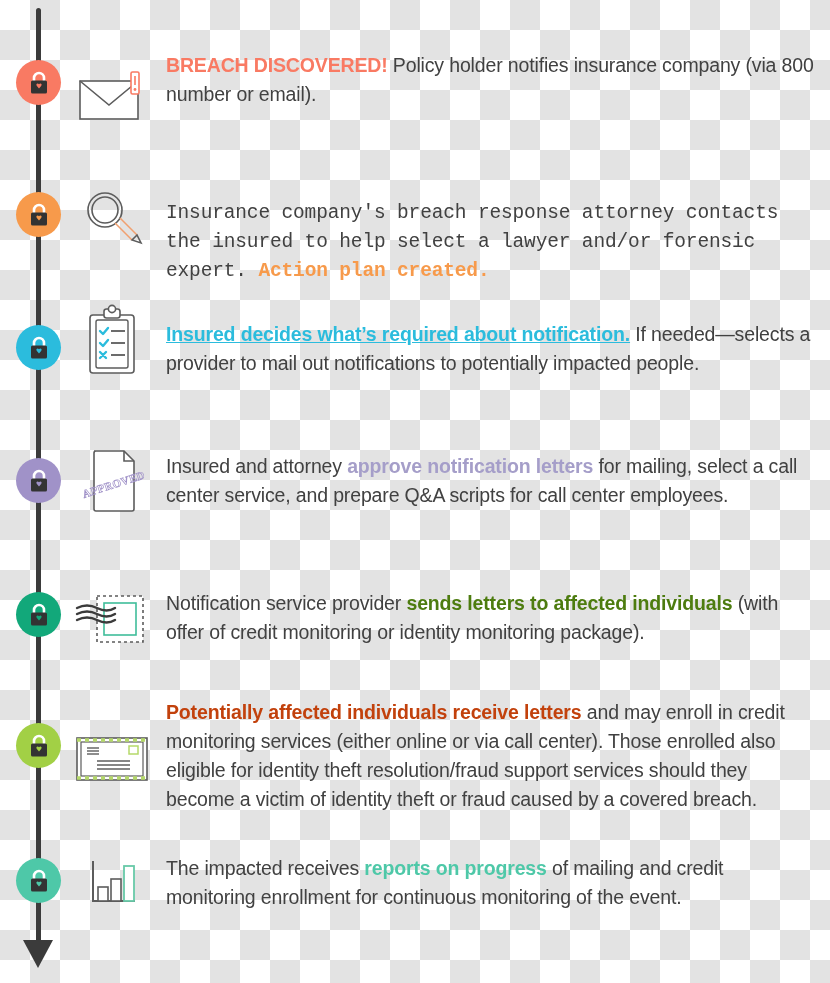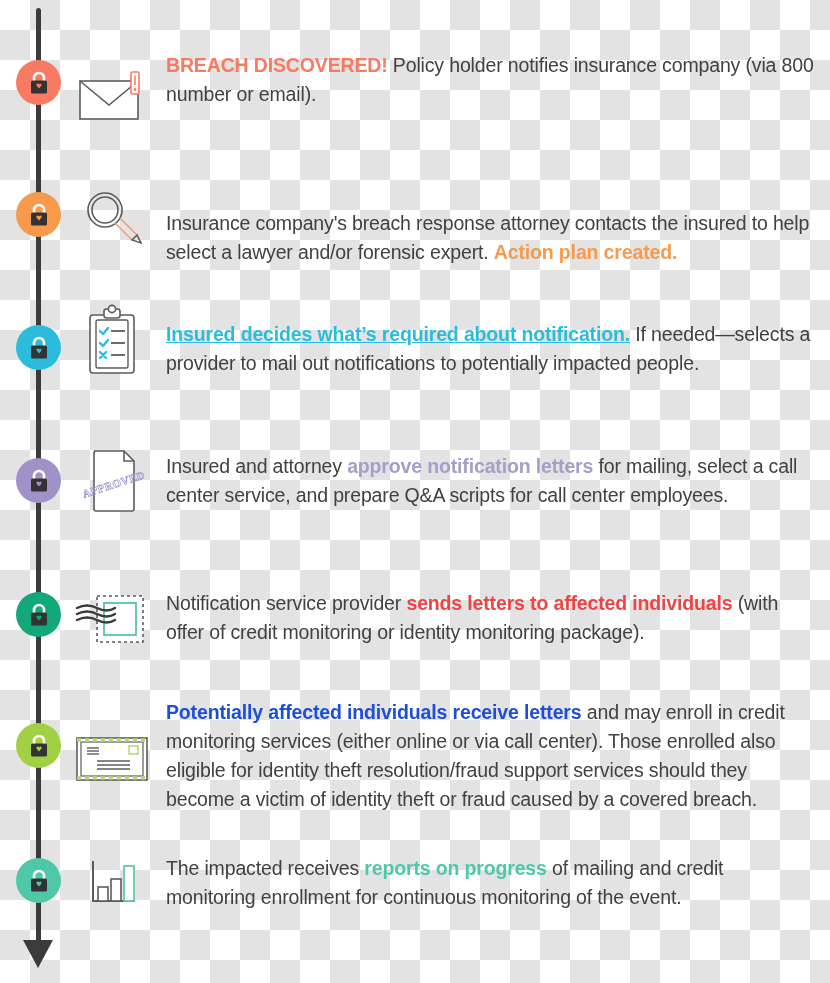--- a/index.html
+++ b/index.html
@@ -148,21 +148,21 @@
     </div>
     <div class="step-icon" style="top:-12px;">
       <svg width="70" height="70" viewBox="0 0 70 70">
         <circle cx="28" cy="25" r="17" fill="none" stroke="#5c5c5c" stroke-width="1.6"></circle>
         <circle cx="28" cy="25" r="13" fill="none" stroke="#5c5c5c" stroke-width="1.6"></circle>
         <line x1="38" y1="38" x2="55" y2="55" stroke="#f0a070" stroke-width="1.6"></line>
         <line x1="43" y1="33" x2="60" y2="50" stroke="#f0a070" stroke-width="1.6"></line>
         <path d="M55 55 L60 50 L64 58 Z" fill="none" stroke="#5c5c5c" stroke-width="1.6"></path>
       </svg>
     </div>
-    <div class="step-text" style="top:17px;">
+    <div class="step-text" style="top:7px;font-family:Liberation Mono, monospace;">
       <span>Insurance company's breach response attorney contacts the insured to help select a lawyer and/or forensic expert. </span><span class="hl" style="color:#f79a4b;">Action plan created.</span>
     </div>
   </div>
 
   <div class="row" style="top:325px;">
     <div class="marker" style="top:0px; background:#2bbcdd;">
       <span>
         <svg width="22" height="24" viewBox="0 0 22 24">
           <path d="M6 10 V7 a5 5 0 0 1 10 0 V10" fill="none" stroke="#ffffff" stroke-width="2.6"></path>
           <rect x="3" y="9.5" width="16" height="13" rx="1.6" fill="#333333"></rect>
@@ -226,21 +226,21 @@
     <div class="step-icon" style="top:-12px;">
       <svg width="78" height="68" viewBox="0 0 78 68">
         <rect x="24" y="10" width="46" height="46" fill="#ffffff" stroke="#5c5c5c" stroke-width="1.6" stroke-dasharray="3 3"></rect>
         <rect x="31" y="17" width="32" height="32" fill="none" stroke="#3fbd9a" stroke-width="1.6"></rect>
         <path d="M4 22 q10 -5 20 0 q10 5 18 0" fill="none" stroke="#3b3b3b" stroke-width="2.4" stroke-linecap="round"></path>
         <path d="M4 28 q10 -5 20 0 q10 5 18 0" fill="none" stroke="#3b3b3b" stroke-width="2.4" stroke-linecap="round"></path>
         <path d="M4 34 q10 -5 20 0 q10 5 18 0" fill="none" stroke="#3b3b3b" stroke-width="2.4" stroke-linecap="round"></path>
       </svg>
     </div>
     <div class="step-text" style="top:-3px;">
-      <span>Notification service provider </span><span class="hl" style="color:#ef4444;">sends letters to affected individuals</span><span> (with offer of credit monitoring or identity monitoring package).</span>
+      <span>Notification service provider </span><span class="hl" style="color:#4d7c0f;">sends letters to affected individuals</span><span> (with offer of credit monitoring or identity monitoring package).</span>
     </div>
   </div>
 
   <div class="row" style="top:723px;">
     <div class="marker" style="top:0px; background:#a2d045;">
       <span>
         <svg width="22" height="24" viewBox="0 0 22 24">
           <path d="M6 10 V7 a5 5 0 0 1 10 0 V10" fill="none" stroke="#ffffff" stroke-width="2.6"></path>
           <rect x="3" y="9.5" width="16" height="13" rx="1.6" fill="#333333"></rect>
           <path d="M11 13.2 c1.6-1.6 3.6 0.2 2.1 1.9 L11 17.6 L8.9 15.1 c-1.5-1.7 0.5-3.5 2.1-1.9 z" fill="#a2d045"></path>
@@ -258,21 +258,21 @@
         <rect x="57" y="16" width="9" height="8" fill="none" stroke="#b5d96a" stroke-width="1.5"></rect>
         <line x1="15" y1="18" x2="27" y2="18" stroke="#5c5c5c" stroke-width="1.4"></line>
         <line x1="15" y1="21" x2="27" y2="21" stroke="#5c5c5c" stroke-width="1.4"></line>
         <line x1="15" y1="24" x2="27" y2="24" stroke="#5c5c5c" stroke-width="1.4"></line>
         <line x1="25" y1="31" x2="58" y2="31" stroke="#5c5c5c" stroke-width="1.4"></line>
         <line x1="25" y1="35" x2="58" y2="35" stroke="#5c5c5c" stroke-width="1.4"></line>
         <line x1="25" y1="39" x2="58" y2="39" stroke="#5c5c5c" stroke-width="1.4"></line>
       </svg>
     </div>
     <div class="step-text" style="top:-25px;">
-      <span class="hl" style="color:#1d4ed8;">Potentially affected individuals receive letters</span><span> and may enroll in credit monitoring services (either online or via call center). Those enrolled also eligible for identity theft resolution/fraud support services should they become a victim of identity theft or fraud caused by a covered breach.</span>
+      <span class="hl" style="color:#c2410c;">Potentially affected individuals receive letters</span><span> and may enroll in credit monitoring services (either online or via call center). Those enrolled also eligible for identity theft resolution/fraud support services should they become a victim of identity theft or fraud caused by a covered breach.</span>
     </div>
   </div>
 
   <div class="row" style="top:858px;">
     <div class="marker" style="top:0px; background:#4ec8a8;">
       <span>
         <svg width="22" height="24" viewBox="0 0 22 24">
           <path d="M6 10 V7 a5 5 0 0 1 10 0 V10" fill="none" stroke="#ffffff" stroke-width="2.6"></path>
           <rect x="3" y="9.5" width="16" height="13" rx="1.6" fill="#333333"></rect>
           <path d="M11 13.2 c1.6-1.6 3.6 0.2 2.1 1.9 L11 17.6 L8.9 15.1 c-1.5-1.7 0.5-3.5 2.1-1.9 z" fill="#4ec8a8"></path>

